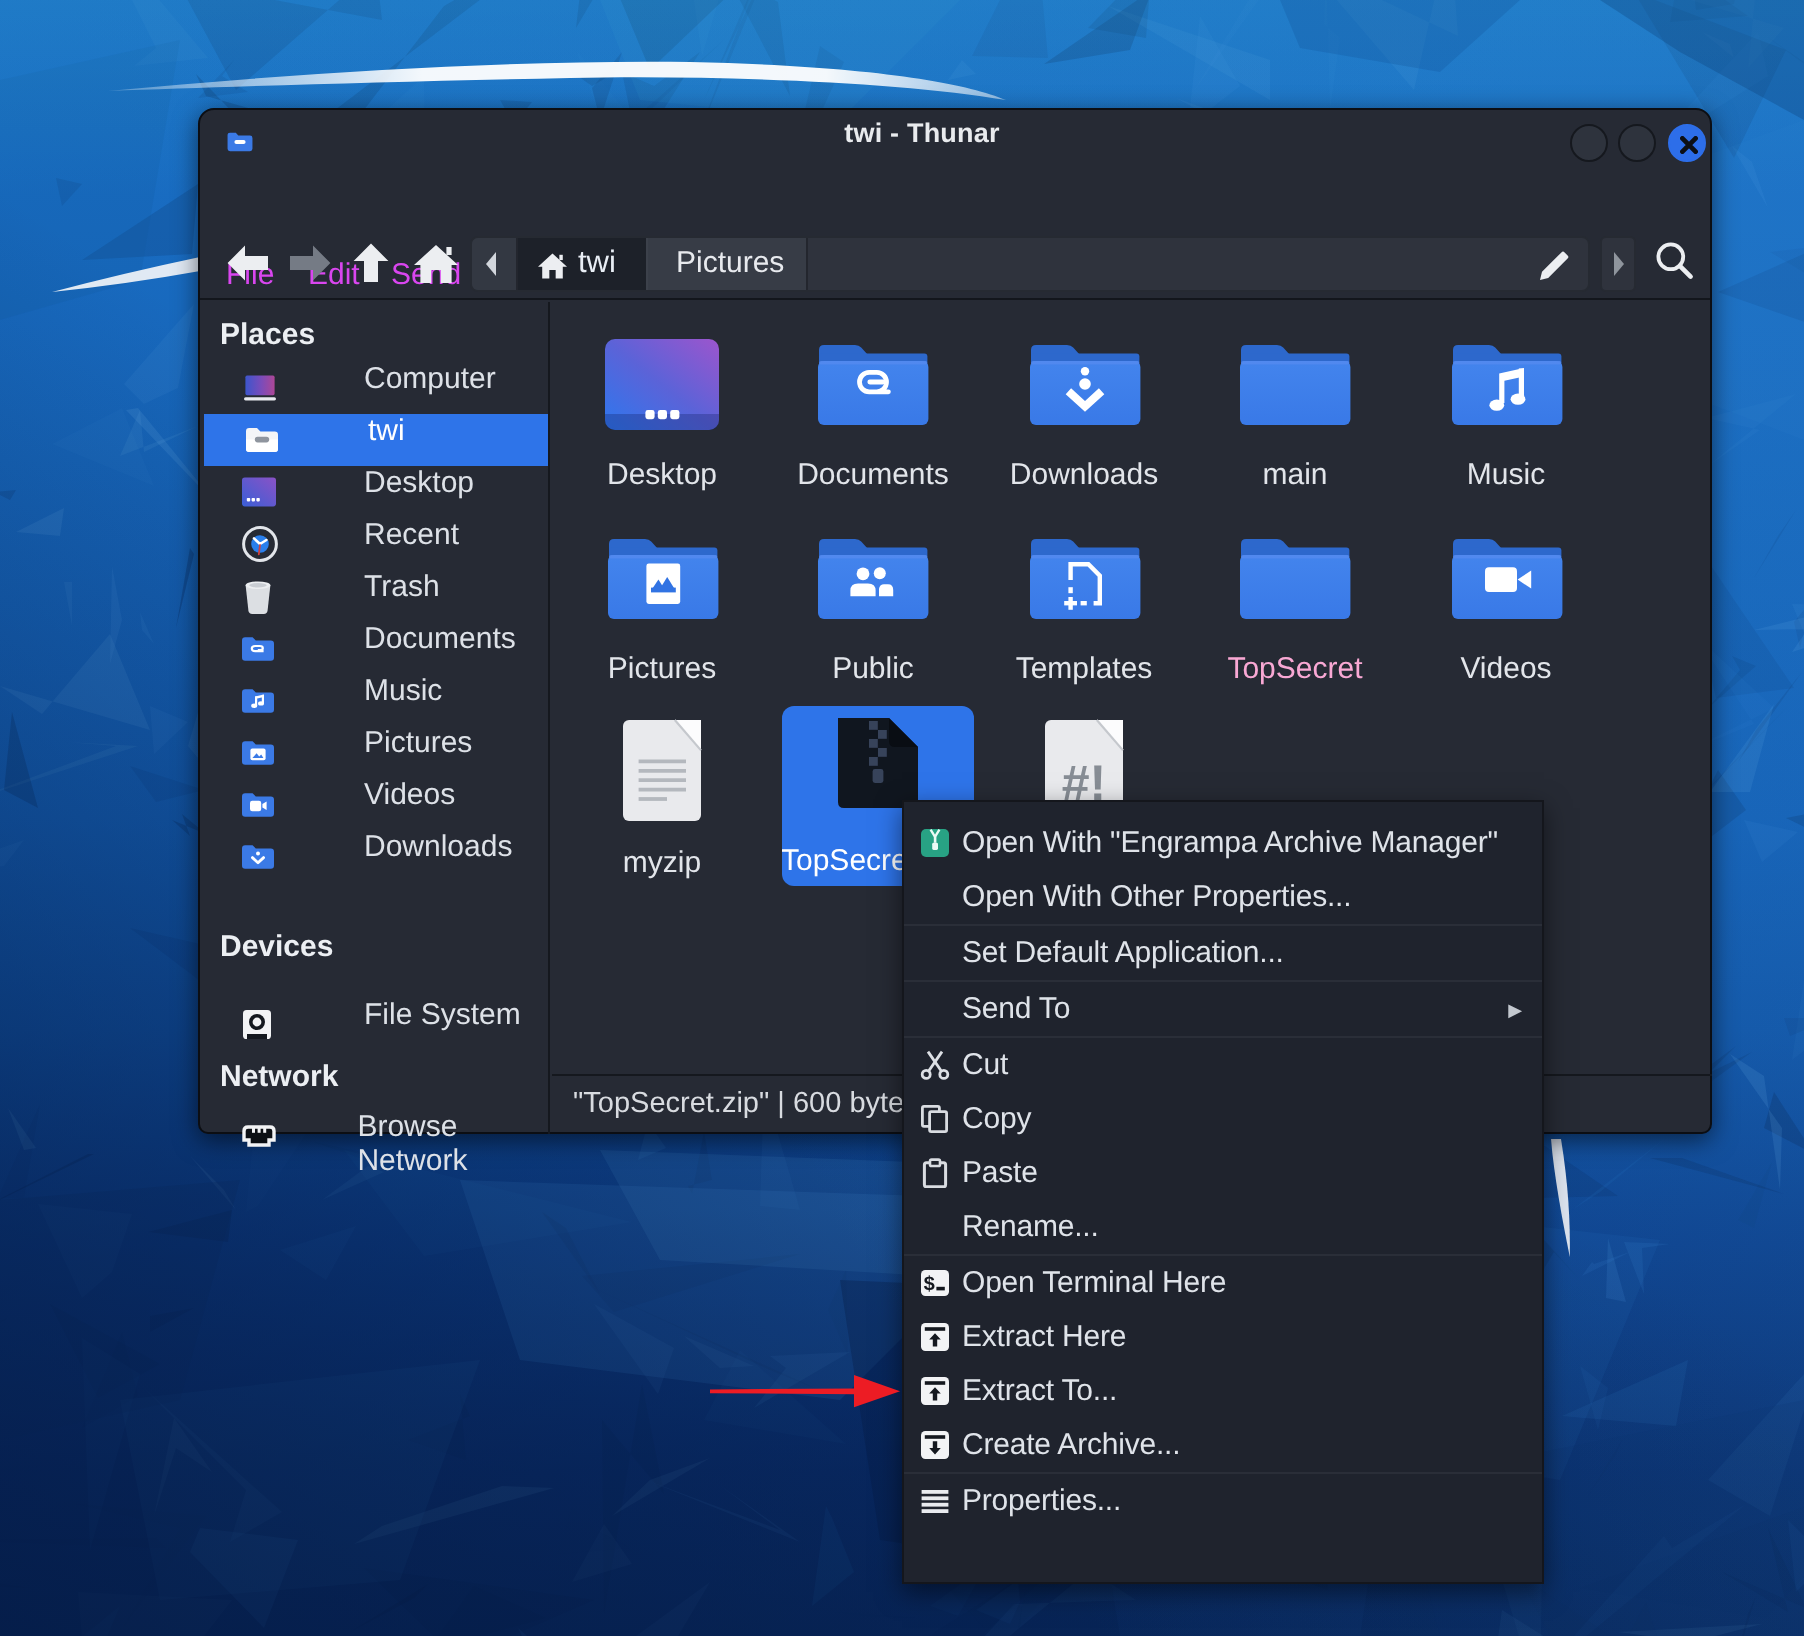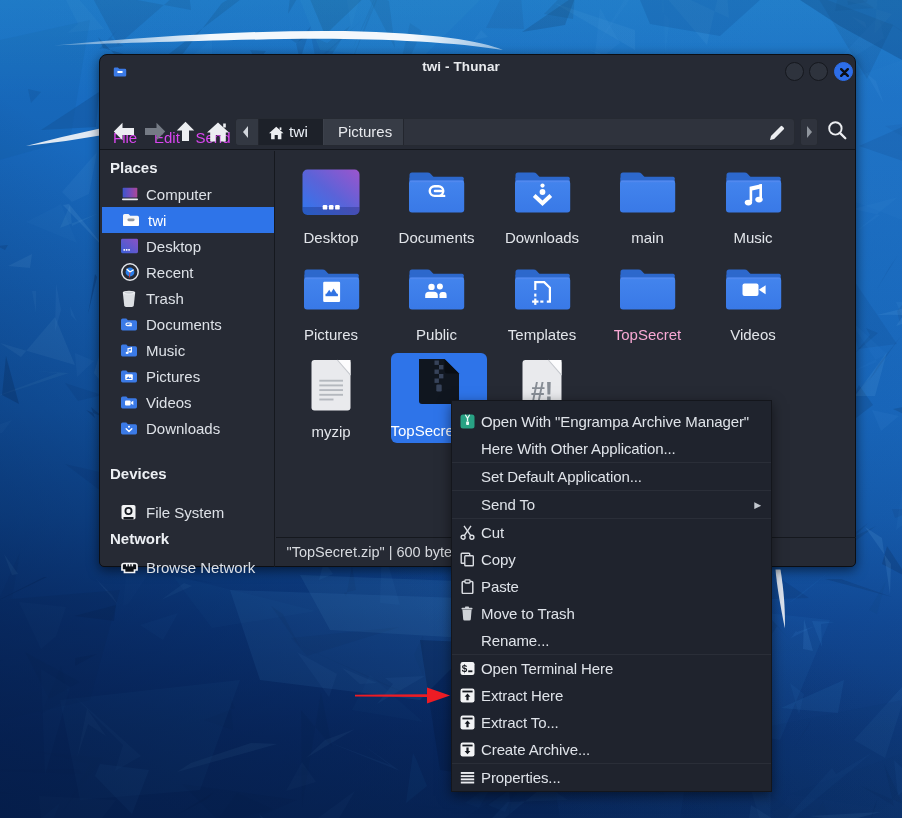--- a/index.html
+++ b/index.html
@@ -35,21 +35,21 @@
 #pbpic i { font-style:normal; position:absolute; left:14px; top:4.5px; }
 #pbpencil { position:absolute; right:9px; top:6px; }
 #pbnext { position:absolute; left:700px; top:5.5px; width:18px; height:28px; background:#2f333d;
   border:1px solid #262a32; border-radius:3px; }
 #pbnext:after { content:""; position:absolute; left:6px; top:7px; border-top:6.5px solid transparent; border-bottom:6.5px solid transparent;
   border-left:5.4px solid #8f959d; }
 #tbsearch { position:absolute; left:727px; top:8px; }
 #sidebar { position:absolute; left:0; top:96px; width:175px; height:416px;
   border-right:1px solid #15181e; font-size:15px; color:#dde1e7; padding-top:4px; }
 .sh { font-weight:bold; color:#eceff3; height:26px; line-height:26px; padding-left:10px; }
-.sr { height:26px; display:flex; align-items:center; padding-left:20px; }
+.sr { height:26px; display:flex; padding-left:20px;gap:36px; }
 .sr .si { width:26px; display:inline-flex; align-items:center; }
 .sr.sel { background:#2e74e9; color:#ffffff; margin:0 0 0 2px; width:172px; }
 #main { position:absolute; left:176px; top:96px; width:580px; height:416px; }
 .cell { position:absolute; width:96px; text-align:center; }
 .cell .ci { height:44px; display:flex; align-items:flex-end; justify-content:center; }
 .cell .cl { margin-top:15px; font-size:15px; line-height:19px; }
 #seltile { position:absolute; left:114.5px; top:201.5px; width:96px; height:90px;
   background:#2e74e9; border-radius:6px; }
 #seltile .ci { margin-top:5px; height:47px; display:flex; align-items:flex-end; justify-content:center; }
 #seltile .cl { margin-top:16.5px; font-size:15px; line-height:19px; color:#ffffff; white-space:nowrap; overflow:hidden; }
@@ -798,21 +798,21 @@
           <rect x="0.5" y="0.5" width="14" height="14" rx="2.5" fill="#28a284"></rect>
           <path d="M5.3,0.8 L7.5,4.4 L9.7,0.8" stroke="#ecfaf5" stroke-width="1.2" fill="none"></path>
           <rect x="6.9" y="4.2" width="1.3" height="3.2" fill="#ecfaf5"></rect>
           <rect x="6.1" y="7.4" width="2.9" height="3.6" rx="0.7" fill="#ecfaf5"></rect>
         </svg>
       </span>
       <span>Open With "Engrampa Archive Manager"</span>
     </div>
     <div class="mitem">
       <span class="mic"></span>
-      <span>Here With Other Application...</span>
+      <span>Open With Other Properties...</span>
     </div>
     <div class="msep"></div>
     <div class="mitem">
       <span class="mic"></span>
       <span>Set Default Application...</span>
     </div>
     <div class="msep"></div>
     <div class="mitem">
       <span class="mic"></span>
       <span>Send To</span>
@@ -846,30 +846,20 @@
     <div class="mitem">
       <span class="mic">
         <svg width="15" height="15" viewBox="0 0 15 15">
           <rect x="2.2" y="2.4" width="10.6" height="12" rx="1" fill="none" stroke="#d9dce1" stroke-width="1.5"></rect>
           <rect x="5" y="0.8" width="5" height="3.2" rx="0.8" fill="#1f232c" stroke="#d9dce1" stroke-width="1.3"></rect>
         </svg>
       </span>
       <span>Paste</span>
     </div>
     <div class="mitem">
-      <span class="mic">
-        <svg width="14" height="15" viewBox="0 0 14 15">
-          <path d="M2.4,3.8 L11.6,3.8 L10.8,13.3 Q10.7,14.5 9.4,14.5 L4.6,14.5 Q3.3,14.5 3.2,13.3 Z" fill="#cfd3d8"></path>
-          <rect x="1.5" y="1.8" width="11" height="1.7" rx="0.8" fill="#cfd3d8"></rect>
-          <rect x="5" y="0.6" width="4" height="1.6" rx="0.7" fill="#cfd3d8"></rect>
-        </svg>
-      </span>
-      <span>Move to Trash</span>
-    </div>
-    <div class="mitem">
       <span class="mic"></span>
       <span>Rename...</span>
     </div>
     <div class="msep"></div>
     <div class="mitem">
       <span class="mic">
         <svg width="15" height="15" viewBox="0 0 15 15">
           <rect x="0.5" y="1" width="14" height="13" rx="2.2" fill="#f2f3f5"></rect>
           <text x="1.6" y="10.8" font-size="10" font-weight="bold" fill="#14181f" font-family="Liberation Mono, monospace">$</text>
           <rect x="8.2" y="9.4" width="4.2" height="1.8" fill="#14181f"></rect>

